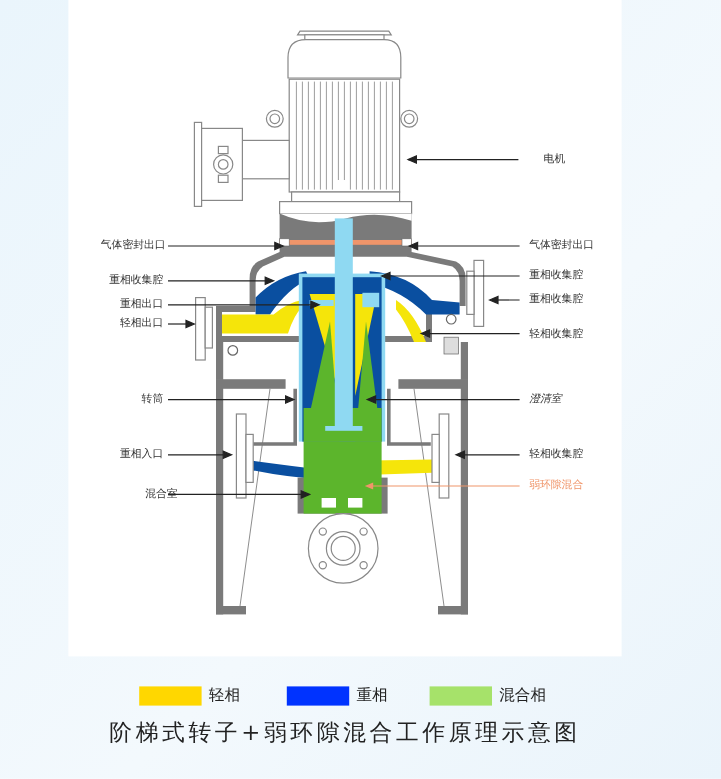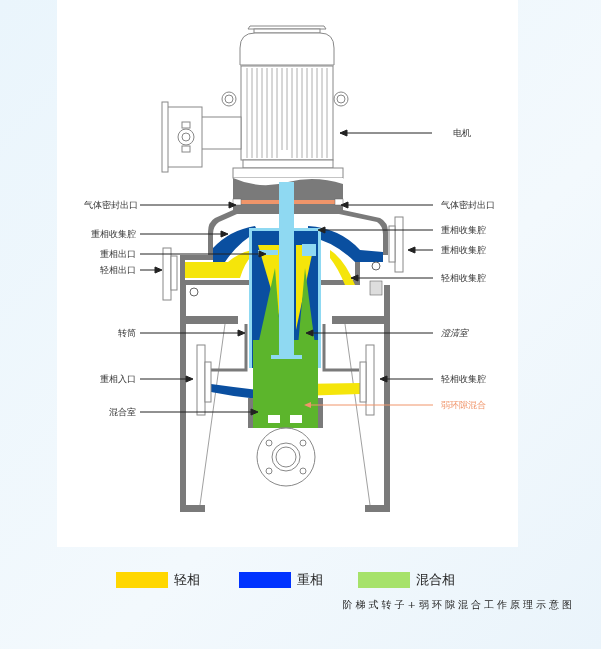--- a/index.html
+++ b/index.html
@@ -23,22 +23,22 @@
   .legend {
     position:absolute; top:572px; left:0; width:595px; height:18px;
   }
   .legend-item { position:absolute; top:0; height:18px; }
   .swatch { position:absolute; top:0; width:52px; height:16px; }
   .legend-text {
     position:absolute; top:0; left:58px; font-size:13px; color:#222;
     font-family:"DejaVu Sans", sans-serif; line-height:16px; white-space:nowrap;
   }
   .caption {
-    position:absolute; top:598px; left:0; width:575px; text-align:right;
-    font-size:10px; letter-spacing:3px; color:#222;
+    position:absolute; top:598px; left:0; width:575px; text-align:center;
+    font-size:19px; letter-spacing:3px; color:#222;
     font-family:"DejaVu Serif", serif;
   }
 </style>
 </head>
 <body>
 
 <div class="panel"></div>
 
 <svg class="diagram" width="601" height="560" xmlns="http://www.w3.org/2000/svg">
 
@@ -219,21 +219,21 @@
 <div class="lbl" style="left:441px;top:225px;">重相收集腔</div>
 <div class="lbl r" style="left:84px;top:249px;width:52px;">重相出口</div>
 <div class="lbl" style="left:441px;top:245px;">重相收集腔</div>
 <div class="lbl r" style="left:84px;top:265px;width:52px;text-align:right;">轻相出口</div>
 <div class="lbl" style="left:441px;top:273px;font-family:Liberation Serif, serif;">轻相收集腔</div>
 <div class="lbl r" style="left:84px;top:328px;width:52px;">转筒</div>
 <div class="lbl" style="left:441px;top:328px;font-style:italic;">澄清室</div>
 <div class="lbl r" style="left:84px;top:374px;width:52px;">重相入口</div>
 <div class="lbl" style="left:441px;top:374px;">轻相收集腔</div>
 <div class="lbl orange" style="left:441px;top:400px;">弱环隙混合</div>
-<div class="lbl r" style="left:84px;top:407px;width:52px;text-align:right;">混合室</div>
+<div class="lbl r" style="left:96px;top:407px;width:52px;text-align:right;">混合室</div>
 
 <div class="legend">
   <div class="legend-item" style="left:116px;">
     <div class="swatch" style="background:#ffd700;"></div>
     <div class="legend-text">轻相</div>
   </div>
   <div class="legend-item" style="left:239px;">
     <div class="swatch" style="background:#0033ff;"></div>
     <div class="legend-text">重相</div>
   </div>

